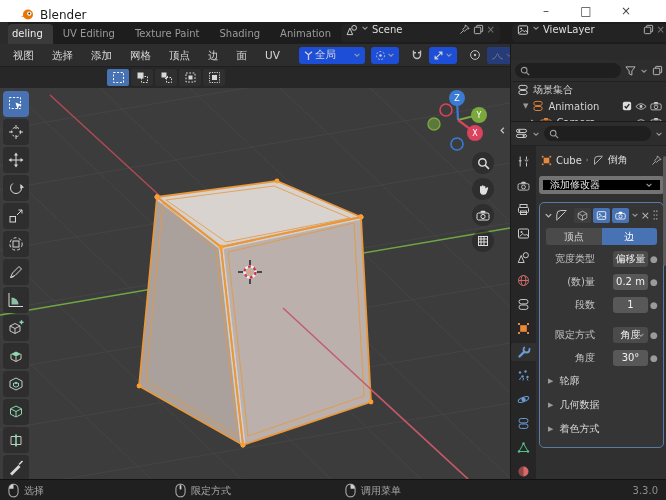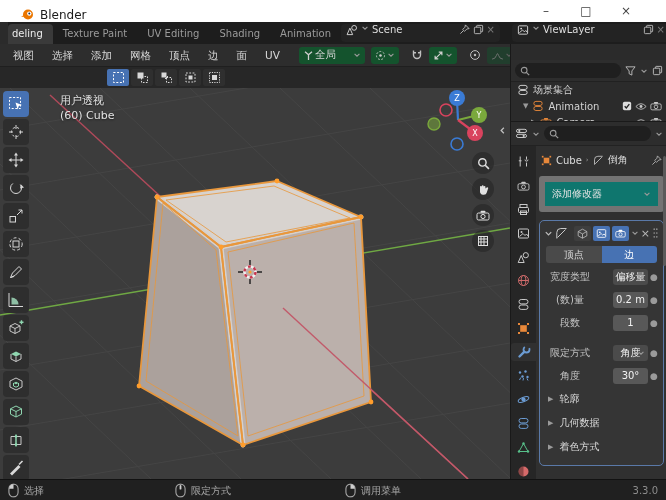--- a/index.html
+++ b/index.html
@@ -19,21 +19,21 @@
 .wtab{font-size:10px;color:#9b9b9b;padding:4px 10px 5px;white-space:nowrap}
 .wtab.active{background:#3a3a3a;color:#ececec;border-radius:4px 4px 0 0;padding-left:4px}
 .idblock{position:absolute;top:2px;height:18px;background:#232323;border-radius:4px;display:flex;align-items:flex-start;font-size:10px;color:#dedede;padding:0 5px;gap:3px}
 #sceneblock{left:333px;width:159px}
 #vlblock{left:504px;width:158px}
 .dim{opacity:.45}
 
 
 .hdr2{position:absolute;top:44px;left:0;width:666px;height:23px;background:#2d2d2d;border-bottom:1px solid #1f1f1f;display:flex;align-items:center;font-size:10.5px;color:#d8d8d8;padding-left:4px;overflow:hidden}
 .menu{padding:0 9px;line-height:22px;white-space:nowrap}
-.hwidget{display:flex;align-items:center;background:#14532d;border-radius:3px;height:17px;padding:0 4px;gap:1px;margin-left:6px;white-space:nowrap}
+.hwidget{display:flex;align-items:center;background:#1d4ed8;border-radius:3px;height:17px;padding:0 4px;gap:1px;margin-left:6px;white-space:nowrap}
 .tgl{min-width:20px;height:17px;border-radius:3px;display:flex;align-items:center;justify-content:center;margin-left:4px}
 .tgl.on{background:#4772b3}
 
 
 .toolrow{position:absolute;top:67px;left:0;width:666px;height:21px;background:#272727;display:flex;align-items:center;padding-left:107px;gap:2px}
 .selmode{width:22px;height:17px;background:#2f2f2f;border-radius:2px;display:flex;align-items:center;justify-content:center}
 .selmode.on{background:#4772b3}
 
 
 .viewport{position:absolute;top:88px;left:0;width:510px;height:391px;background:#3c3c3c;overflow:hidden}
@@ -55,33 +55,33 @@
 .ol-right{margin-left:auto;display:flex;align-items:center;gap:3px;padding-right:5px}
 .tri{font-size:7px;color:#9a9a9a}
 
 .props{position:absolute;top:77px;left:0;width:156px;height:358px;background:#303030;border-top:1px solid #1a1a1a}
 .pr-hdr{height:24px;background:#2d2d2d;display:flex;align-items:center;gap:4px;padding:0 4px;border-bottom:1px solid #222}
 .ptabs{position:absolute;left:0;top:24px;width:25px;height:334px;background:#262626;display:flex;flex-direction:column;align-items:center;padding-top:7px;gap:6px}
 .ptab{width:25px;height:19px;display:flex;align-items:center;justify-content:center;border-radius:3px 0 0 3px}
 .ptab.on{background:#303030}
 .pcontent{position:absolute;left:25px;top:24px;width:131px;height:334px;padding:5px 3px 0 3px;font-size:10px;color:#c8c8c8}
 .crumb{display:flex;align-items:center;gap:4px;height:18px;padding:0 2px;color:#dcdcdc}
-.addmod{margin-top:7px;height:18px;background:#0f766e;border:6px solid #737373;border-radius:3px;display:flex;align-items:center;padding:12px 7px;color:#e4e4e4}
+.addmod{margin-top:7px;height:18px;background:#000000;border:4px solid #737373;border-radius:3px;display:flex;align-items:center;padding:5px 7px;color:#e4e4e4}
 .addmod .cv{margin-left:auto}
 .modpanel{margin-top:8px;background:#353535;border:1px solid #5a79a8;border-radius:5px;padding:2px 3px 6px 3px}
 .mp-hdr{height:20px;display:flex;align-items:center;gap:2px;padding:0 1px}
 .mtgl{width:17px;height:15px;border-radius:2px;background:#3e3e3e;display:flex;align-items:center;justify-content:center}
 .mtgl.on{background:#4772b3}
 .mtabs{display:flex;margin:3px 3px 2px 3px;height:17px}
 .mtab{flex:1;text-align:center;font-size:10px;line-height:17px;background:#4a4a4a;color:#ddd}
 .mtab:first-child{border-radius:3px 0 0 3px}
 .mtab:last-child{border-radius:0 3px 3px 0}
 .mtab.on{background:#4772b3;color:#fff}
 .frow{display:flex;align-items:center;height:23px;padding:0 0 0 2px}
-.flabel{width:50px;text-align:center;margin-right:18px;color:#c3c3c3;white-space:nowrap}
+.flabel{width:50px;text-align:right;margin-right:18px;color:#c3c3c3;white-space:nowrap}
 .fval{flex:1;height:16px;border-radius:3px;background:#585858;color:#f2f2f2;display:flex;align-items:center;justify-content:center;gap:2px;position:relative}
 .fval.dd{background:#4b4b4b}
 .fval .cv{position:absolute;right:3px;top:4px}
 .fdot{width:12px;text-align:center;color:#9a9a9a;font-size:9px}
 .gaprow{height:7px}
 .sect{display:flex;align-items:center;height:24px;gap:6px;padding-left:5px;color:#d8d8d8}
 .sb{position:absolute;right:1px;top:34px;width:3px;height:110px;background:#5a5a5a;border-radius:2px}
 
 
 .statusbar{position:absolute;left:0;top:479px;width:666px;height:21px;background:#202020;border-top:1px solid #121212;font-size:10px;color:#a8a8a8}
@@ -258,22 +258,22 @@
     <span class="t">Blender</span>
     <div class="wbtns">
       <span class="wbtn">–</span>
       <span class="wbtn">□</span>
       <span class="wbtn">×</span>
     </div>
   </div>
 
   <div class="topbar">
     <span class="wtab active">deling</span>
+    <span class="wtab">UV Editing</span>
     <span class="wtab">Texture Paint</span>
-    <span class="wtab">UV Editing</span>
     <span class="wtab">Shading</span>
     <span class="wtab">Animation</span>
     <span class="wtab">Rend</span>
 
     <div class="idblock" id="sceneblock">
       <svg width="12" height="12" color="#d8d8d8">
           <use href="#i-scene"></use>
         </svg>
       <svg width="8" height="8" color="#9a9a9a">
           <use href="#i-chevd"></use>
@@ -571,24 +571,20 @@
           </svg>
         </span>
       <span class="ltb">
           <svg width="18" height="18" viewBox="0 0 18 18">
             <path d="M3 14.5 L11.5 6 L13.5 8 L5 16.5 Z" fill="#d8d8d8"></path>
             <path d="M12 5.5 L15.5 2" stroke="#d8d8d8" stroke-width="1.6"></path>
           </svg>
         </span>
     </div>
 
-    <div class="vplabel">
-      <div>用户透视</div>
-      <div>(60) Cube</div>
-    </div>
 
     <svg class="gizmo" width="64" height="64" viewBox="0 0 64 64">
       <line x1="32" y1="32" x2="31" y2="12" stroke="#3a7bd5" stroke-width="2.2"></line>
       <line x1="32" y1="32" x2="52" y2="27" stroke="#7aa83c" stroke-width="2.2"></line>
       <line x1="32" y1="32" x2="48" y2="44" stroke="#d9435e" stroke-width="2.2"></line>
       <circle cx="20" cy="22" r="6" fill="#3c3c3c" fill-opacity="0.4" stroke="#d9435e" stroke-width="1.6"></circle>
       <circle cx="8" cy="36" r="6" fill="#7aa83c" fill-opacity="0.55" stroke="#7aa83c" stroke-width="1.4"></circle>
       <circle cx="31" cy="56" r="6" fill="#3c3c3c" fill-opacity="0.4" stroke="#3a7bd5" stroke-width="1.6"></circle>
       <circle cx="31" cy="10" r="8" fill="#3a7bd5"></circle>
       <circle cx="53" cy="27" r="8" fill="#7aa83c"></circle>

